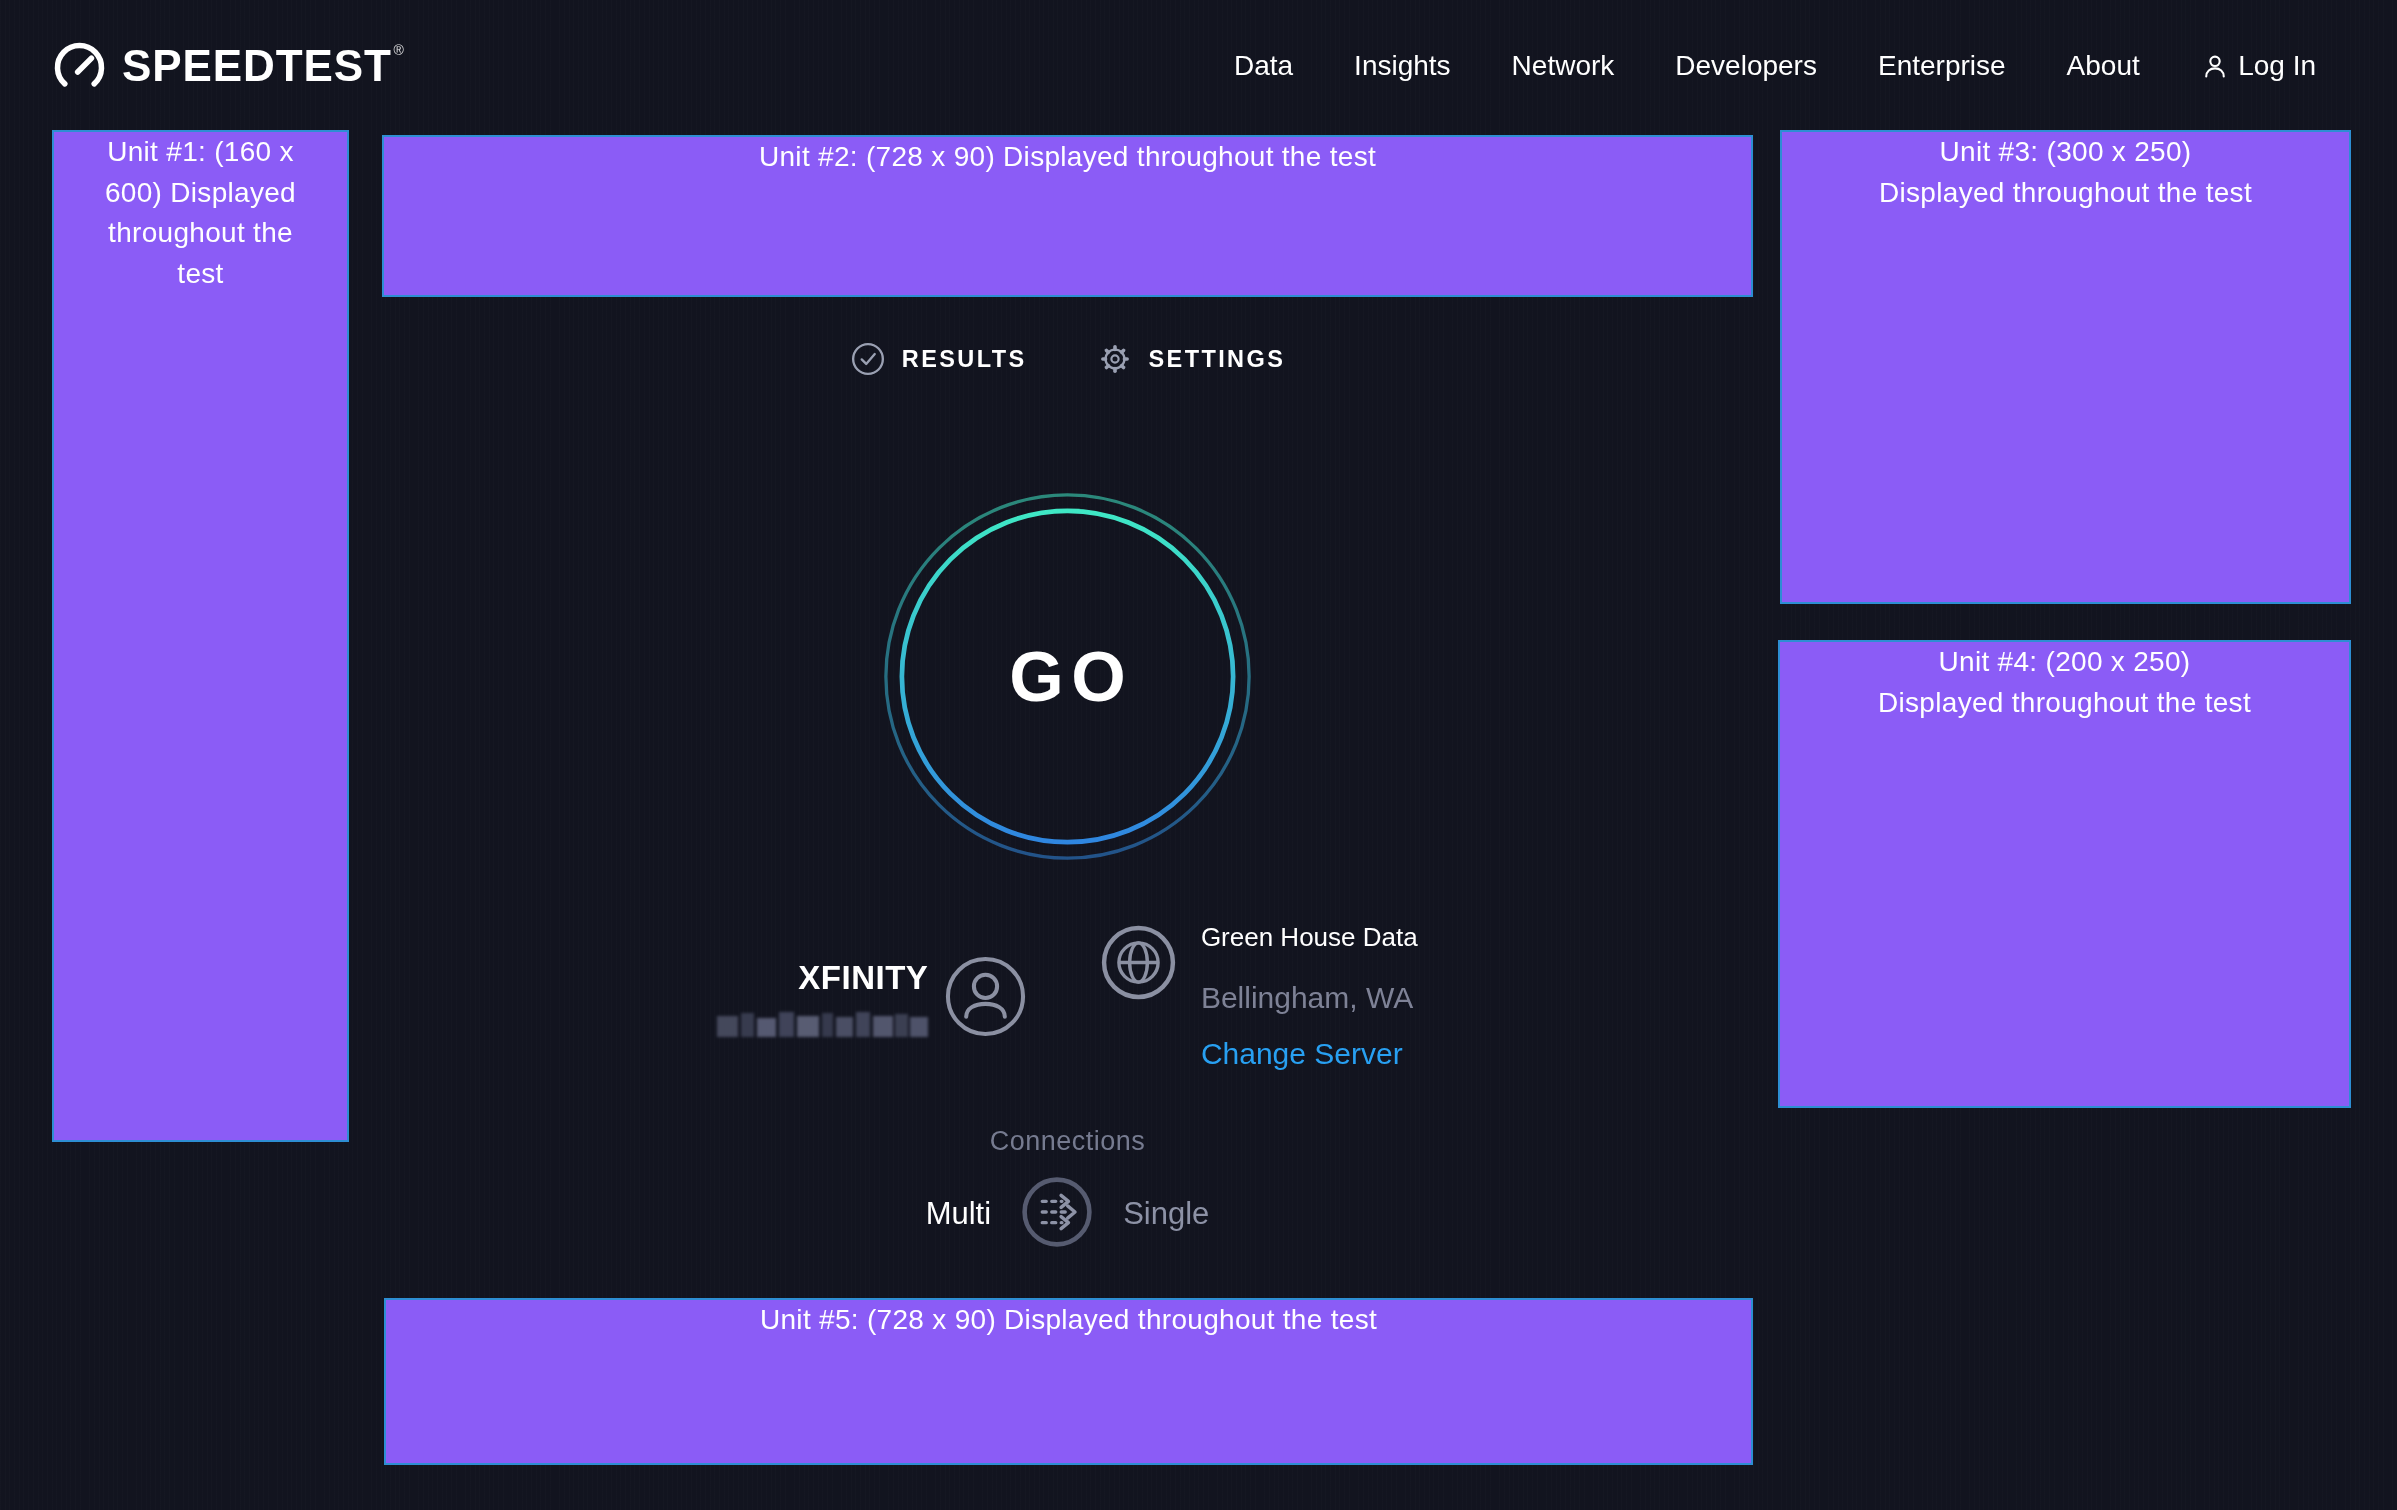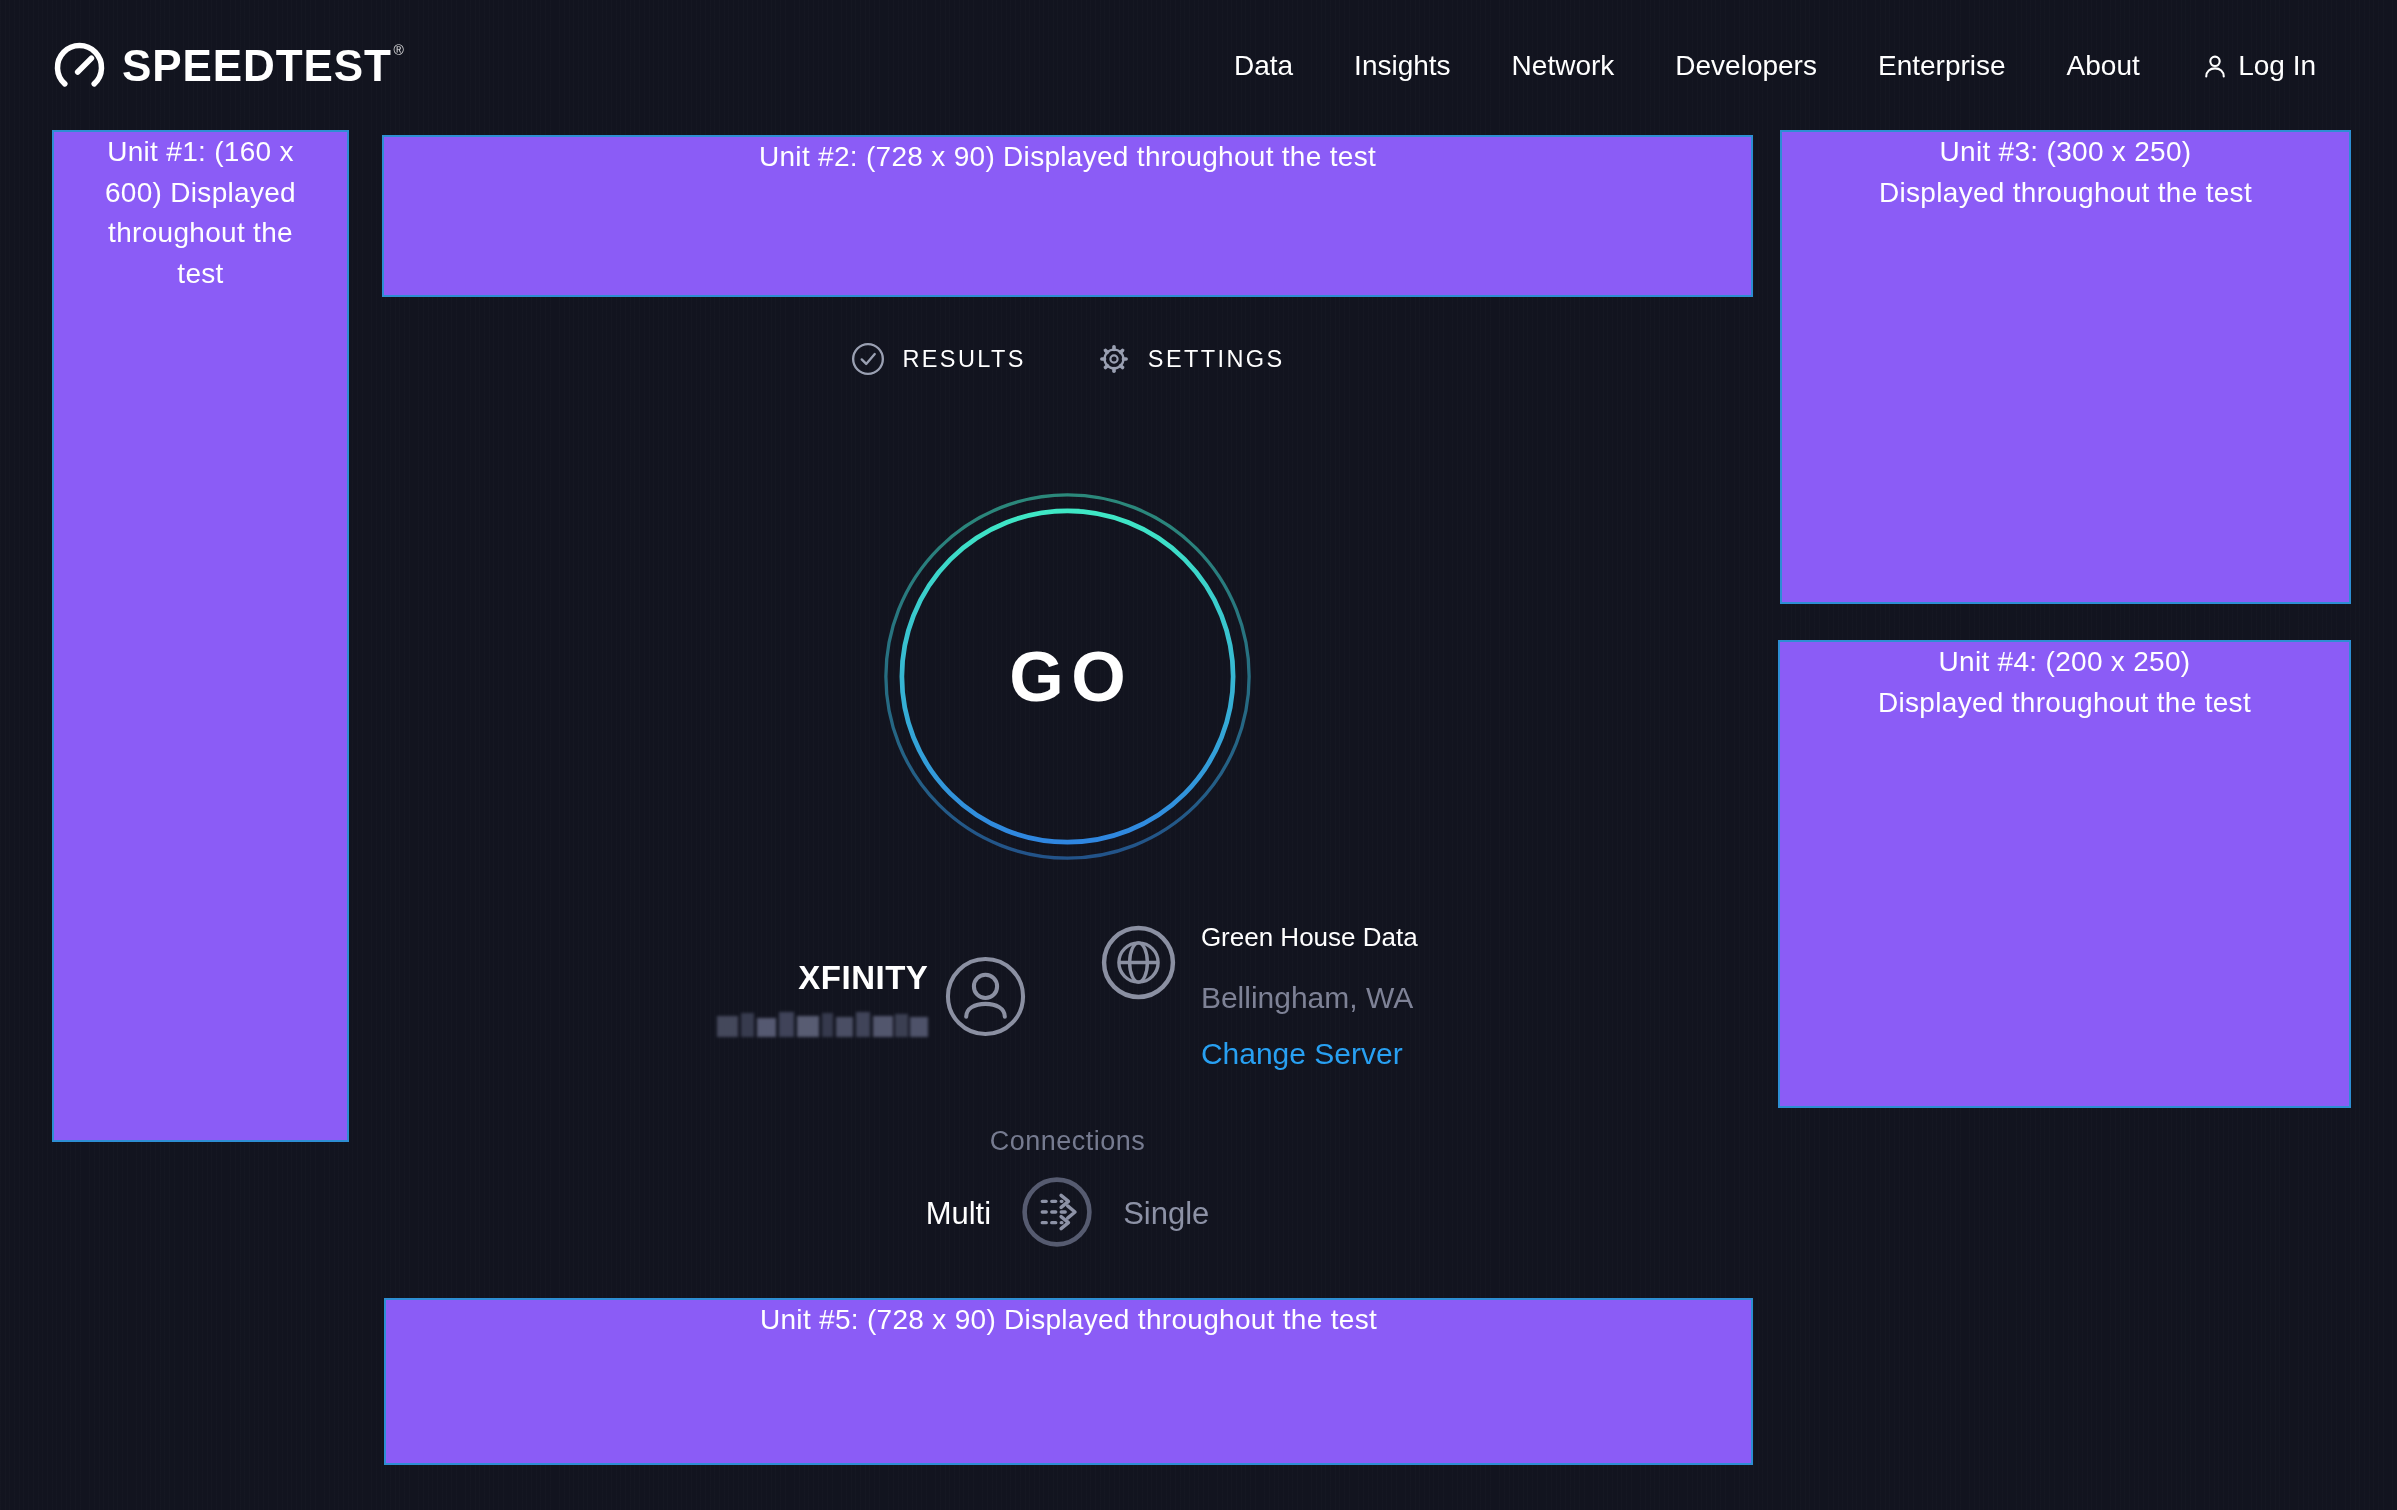--- a/index.html
+++ b/index.html
@@ -45,21 +45,21 @@
   #ad4 { left:1778px; top:640px;  width:573px;  height:468px; }
   #ad4 span { max-width:377px; }
   #ad5 { left:384px;  top:1298px; width:1369px; height:167px; }
 
   
   .center-col { position:absolute; left:382px; width:1371px; }
 
   .tabs { top:341px; display:flex; justify-content:center; gap:70px; }
   .tab { display:flex; align-items:center; gap:16px; cursor:pointer; }
   .tab svg { color:#9aa0b2; display:block; }
-  .tab-label { font-size:23.5px; font-weight:400; letter-spacing:2.4px; color:#fff; }
+  .tab-label { font-size:23.5px; font-weight:700; letter-spacing:2.4px; color:#fff; }
 
   .go-wrap { top:493px; display:flex; justify-content:center; }
   .go-btn { position:relative; width:367px; height:367px; cursor:pointer; }
   .go-btn svg { position:absolute; inset:0; }
   .go-label {
     position:absolute; inset:0;
     display:flex; align-items:center; justify-content:center;
     font-size:70px; font-weight:700; letter-spacing:7.5px; padding-left:7.5px; color:#fff;
   }
 

